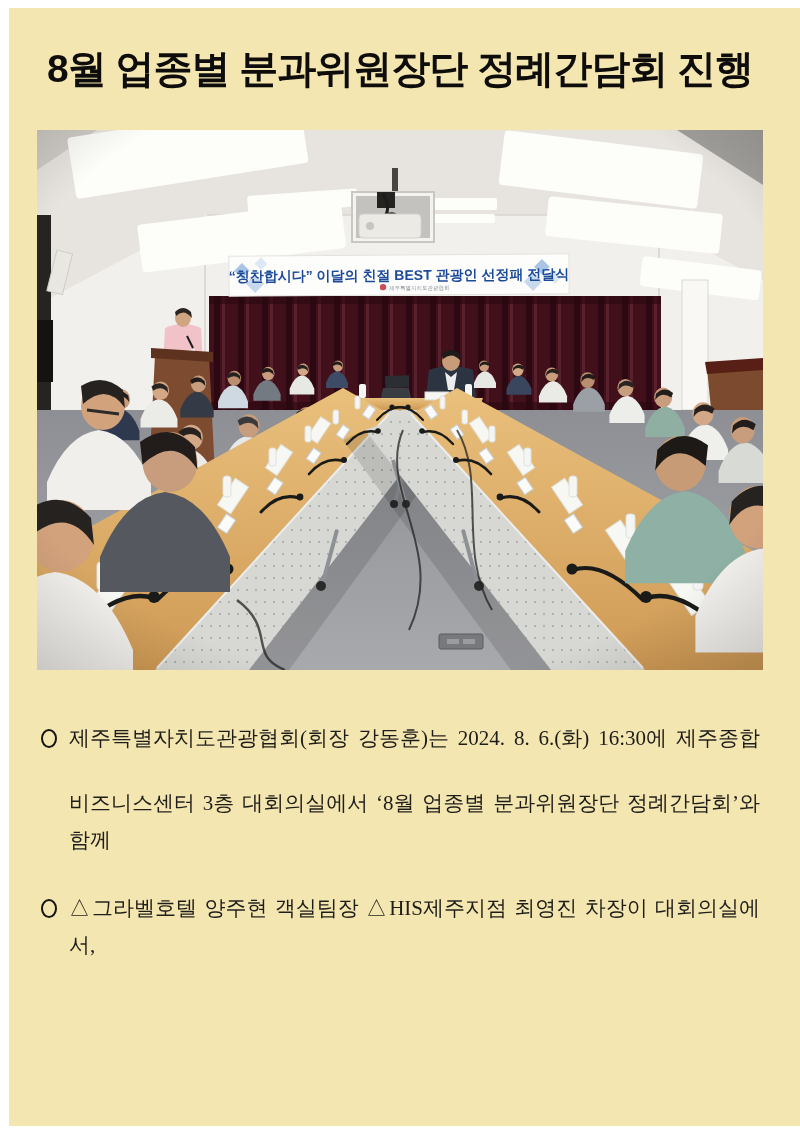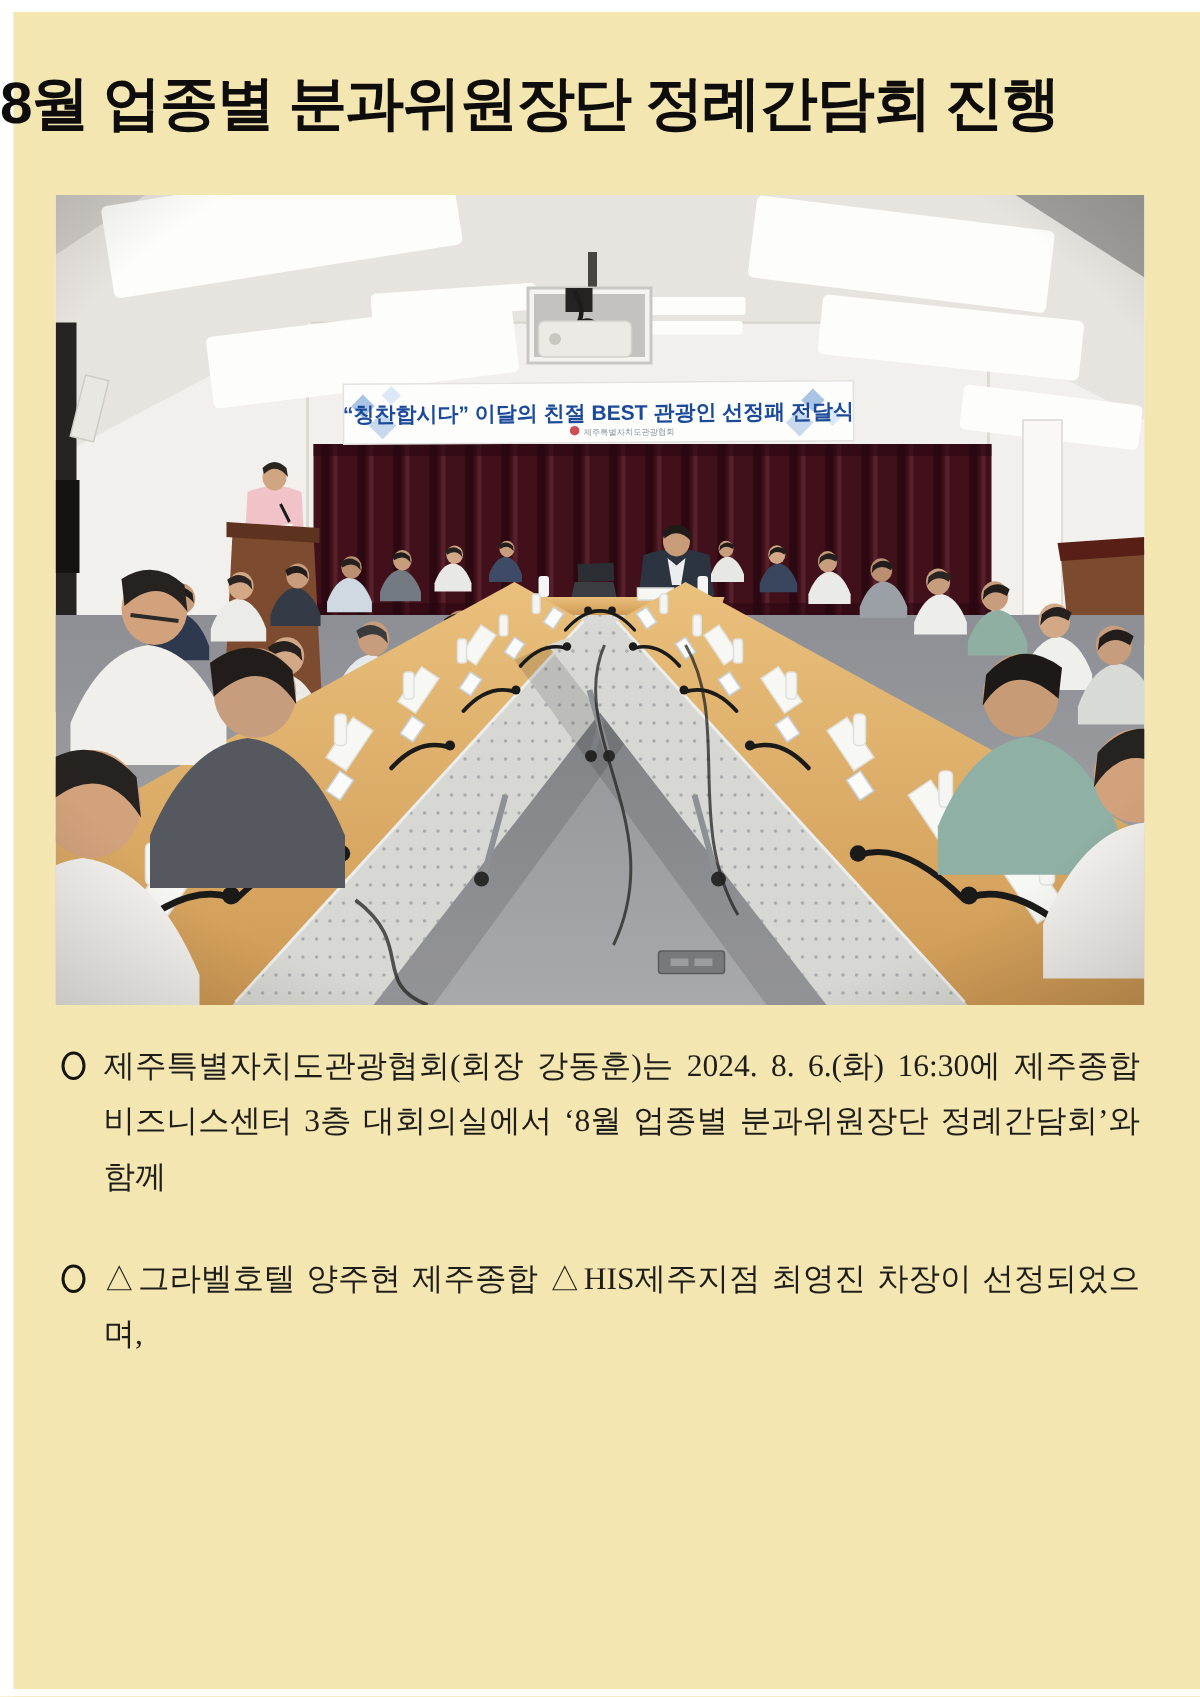--- a/index.html
+++ b/index.html
@@ -8,42 +8,42 @@
     background:#f3e6b1;overflow:hidden;
     font-family:"Liberation Sans",sans-serif;
   }
   .edge{position:absolute;background:#ffffff;}
   #edge-top{left:0;top:0;width:800px;height:8px;}
   #edge-left{left:0;top:0;width:9px;height:1131px;}
   #edge-bottom{left:0;top:1126px;width:800px;height:5px;}
 
   #page-title{
     position:absolute;top:42px;left:0;width:100%;margin:0;
-    text-align:left;font-size:39px;font-weight:800;letter-spacing:-1px;
+    text-align:center;font-size:39px;font-weight:800;letter-spacing:-1px;
     color:#0e0d0b;font-family:"Liberation Sans",sans-serif;
   }
 
   #photo{
     position:absolute;left:37px;top:130px;width:726px;height:540px;
     overflow:hidden;background:#efede9;
   }
   #photo svg{display:block;}
 
   #body-text{
     position:absolute;left:40px;top:692px;width:720px;
     font-family:"Liberation Serif",serif;
     font-size:21px;color:#1f1d19;
   }
   .para{position:relative;padding-left:29px;margin:0 0 31px 0;}
   .bullet-ring{
     position:absolute;left:1px;top:9px;width:12px;height:15px;
     border:2.5px solid #15140f;border-radius:50%;
   }
   .line{line-height:37px;white-space:normal;}
-  .line.j{text-align:justify;text-align-last:justify;}
+  .line.j{text-align:justify;text-align-last:justify;margin-top:28px;}
 </style>
 </head>
 <body>
 
 <div class="edge" id="edge-top"></div>
 <div class="edge" id="edge-left"></div>
 <div class="edge" id="edge-bottom"></div>
 
 <h1 id="page-title">8월 업종별 분과위원장단 정례간담회 진행</h1>
 
@@ -427,15 +427,15 @@
 </figure>
 
 <div id="body-text">
   <div class="para">
     <span class="bullet-ring"></span>
     <div class="line j">제주특별자치도관광협회(회장 강동훈)는 2024. 8. 6.(화) 16:30에 제주종합</div>
     <div class="line j">비즈니스센터 3층 대회의실에서 ‘8월 업종별 분과위원장단 정례간담회’와 함께</div>
   </div>
   <div class="para">
     <span class="bullet-ring"></span>
-    <div class="line j">△그라벨호텔 양주현 제주종합 △HIS제주지점 최영진 차장이 선정되었으며,</div>
+    <div class="line j">△그라벨호텔 양주현 객실팀장 △HIS제주지점 최영진 차장이 대회의실에서,</div>
   </div>
 </div>
 
 </body></html>

